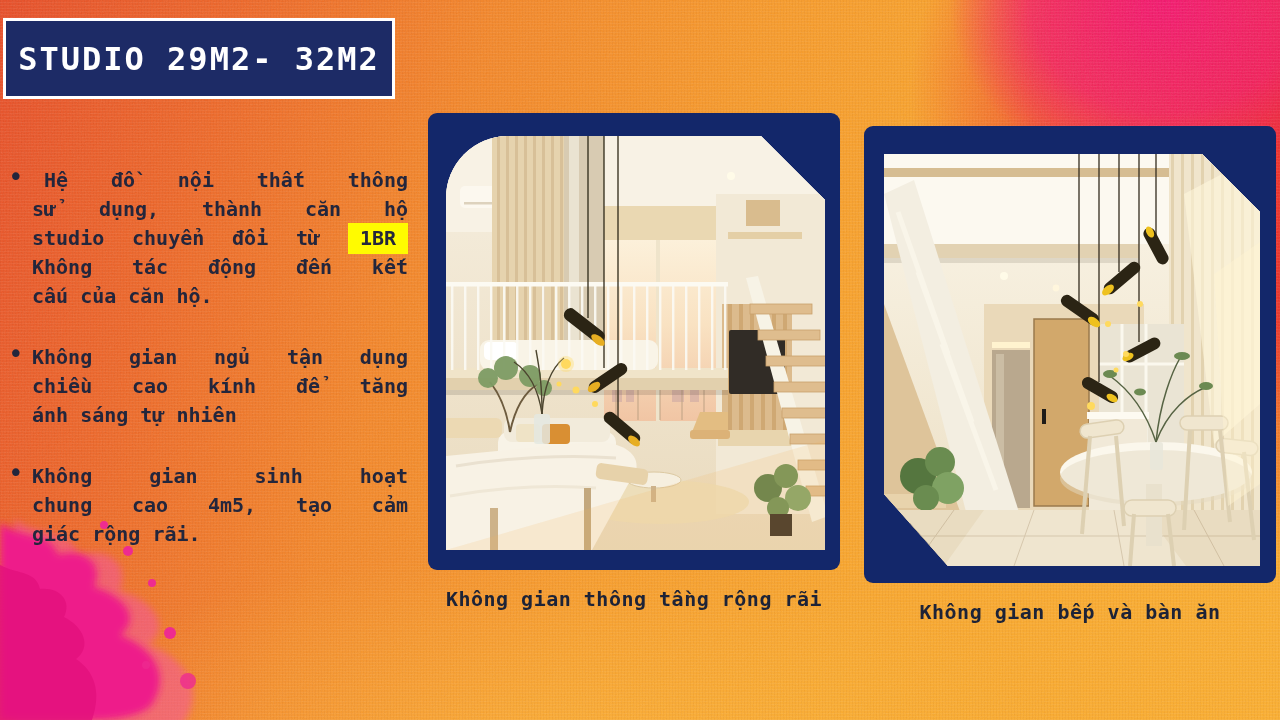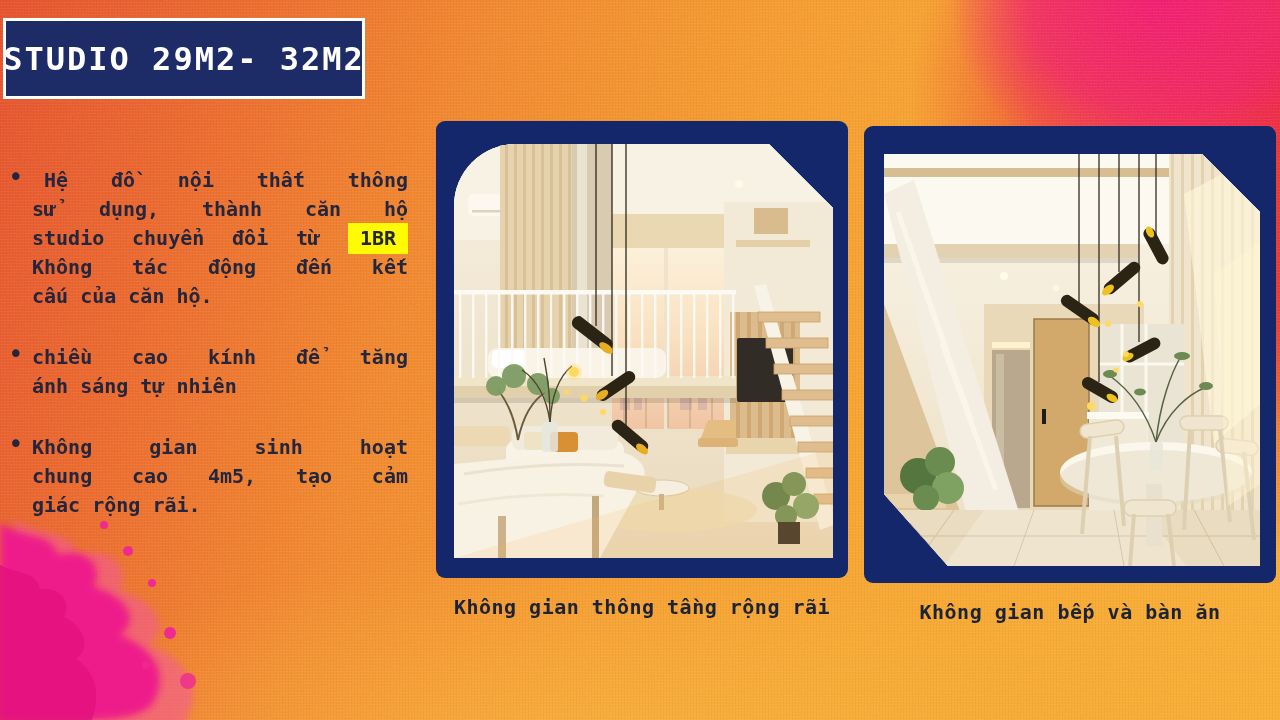--- a/index.html
+++ b/index.html
@@ -14,21 +14,21 @@
       linear-gradient(108deg, var(--bg-red-topleft,#e3431d) 0%, #ea5e1d 16%, #f07f1e 33%, var(--bg-orange-mid,#f4941f) 52%, #f6a021 70%, var(--bg-yellow-bottom,#f8a824) 100%);
   }
   .weave{position:absolute;inset:0;pointer-events:none;z-index:1;
     background:
       repeating-linear-gradient(0deg, rgba(255,255,255,.05) 0 1px, rgba(0,0,0,0) 1px 3px),
       repeating-linear-gradient(90deg, rgba(110,35,0,.05) 0 1px, rgba(0,0,0,0) 1px 3px);}
   .grain{position:absolute;inset:0;pointer-events:none;z-index:1;opacity:.5;}
   .splash{position:absolute;left:0;bottom:0;z-index:2;pointer-events:none;}
 
   .title-box{
-    position:absolute;left:3px;top:18px;width:362px;height:81px;z-index:3;
+    position:absolute;left:3px;top:18px;width:392px;height:81px;z-index:3;
     background:var(--navy-title,#1d2b66);border:3px solid #fff;box-sizing:border-box;
     display:flex;align-items:center;justify-content:center;}
   .title-box span{color:#fff;font-size:32px;font-weight:bold;letter-spacing:2px;white-space:nowrap;}
 
   .bullets{position:absolute;left:6px;top:166px;width:402px;z-index:3;}
   .bullet{position:relative;padding-left:26px;margin-bottom:32px;}
   .bullet .dot{position:absolute;left:2px;top:-3px;font-size:26px;color:var(--ink,#23263c);line-height:29px;}
   .tline{font-size:20px;line-height:29px;font-weight:bold;color:var(--ink,#23263c);
     text-align:justify;text-align-last:justify;white-space:normal;}
   .tlast{text-align-last:left;}
@@ -87,35 +87,36 @@
           <div class="tline tindent">Hệ đồ nội thất thông</div>
           <div class="tline">sử dụng, thành căn hộ</div>
           <div class="tline">studio chuyển đổi từ <mark>1BR</mark></div>
           <div class="tline">Không tác động đến kết</div>
           <div class="tline tlast">cấu của căn hộ.</div>
         </div>
     </div>
     <div class="bullet">
       <span class="dot">•</span>
       <div>
+          <div class="tline">Không gian ngủ tận dụng</div>
           <div class="tline">chiều cao kính để tăng</div>
           <div class="tline tlast">ánh sáng tự nhiên</div>
         </div>
     </div>
     <div class="bullet">
       <span class="dot">•</span>
       <div>
           <div class="tline">Không gian sinh hoạt</div>
           <div class="tline">chung cao 4m5, tạo cảm</div>
           <div class="tline tlast">giác rộng rãi.</div>
         </div>
     </div>
   </section>
 
-  <figure class="fig fig1" style="margin:11px">
+  <figure class="fig fig1" style="margin:3px">
     <div class="frame">
       <div class="photo photo1">
         <svg width="379" height="414" viewBox="0 0 379 414" aria-hidden="true">
           <defs>
             <linearGradient id="sky1" x1="0" y1="0" x2="0" y2="1">
               <stop offset="0" stop-color="#fdf6e4"></stop>
                 <stop offset=".55" stop-color="#f9e2c2"></stop>
                 <stop offset="1" stop-color="#f1c5a4"></stop>
             </linearGradient>
             <linearGradient id="wall1" x1="0" y1="0" x2="0" y2="1">

